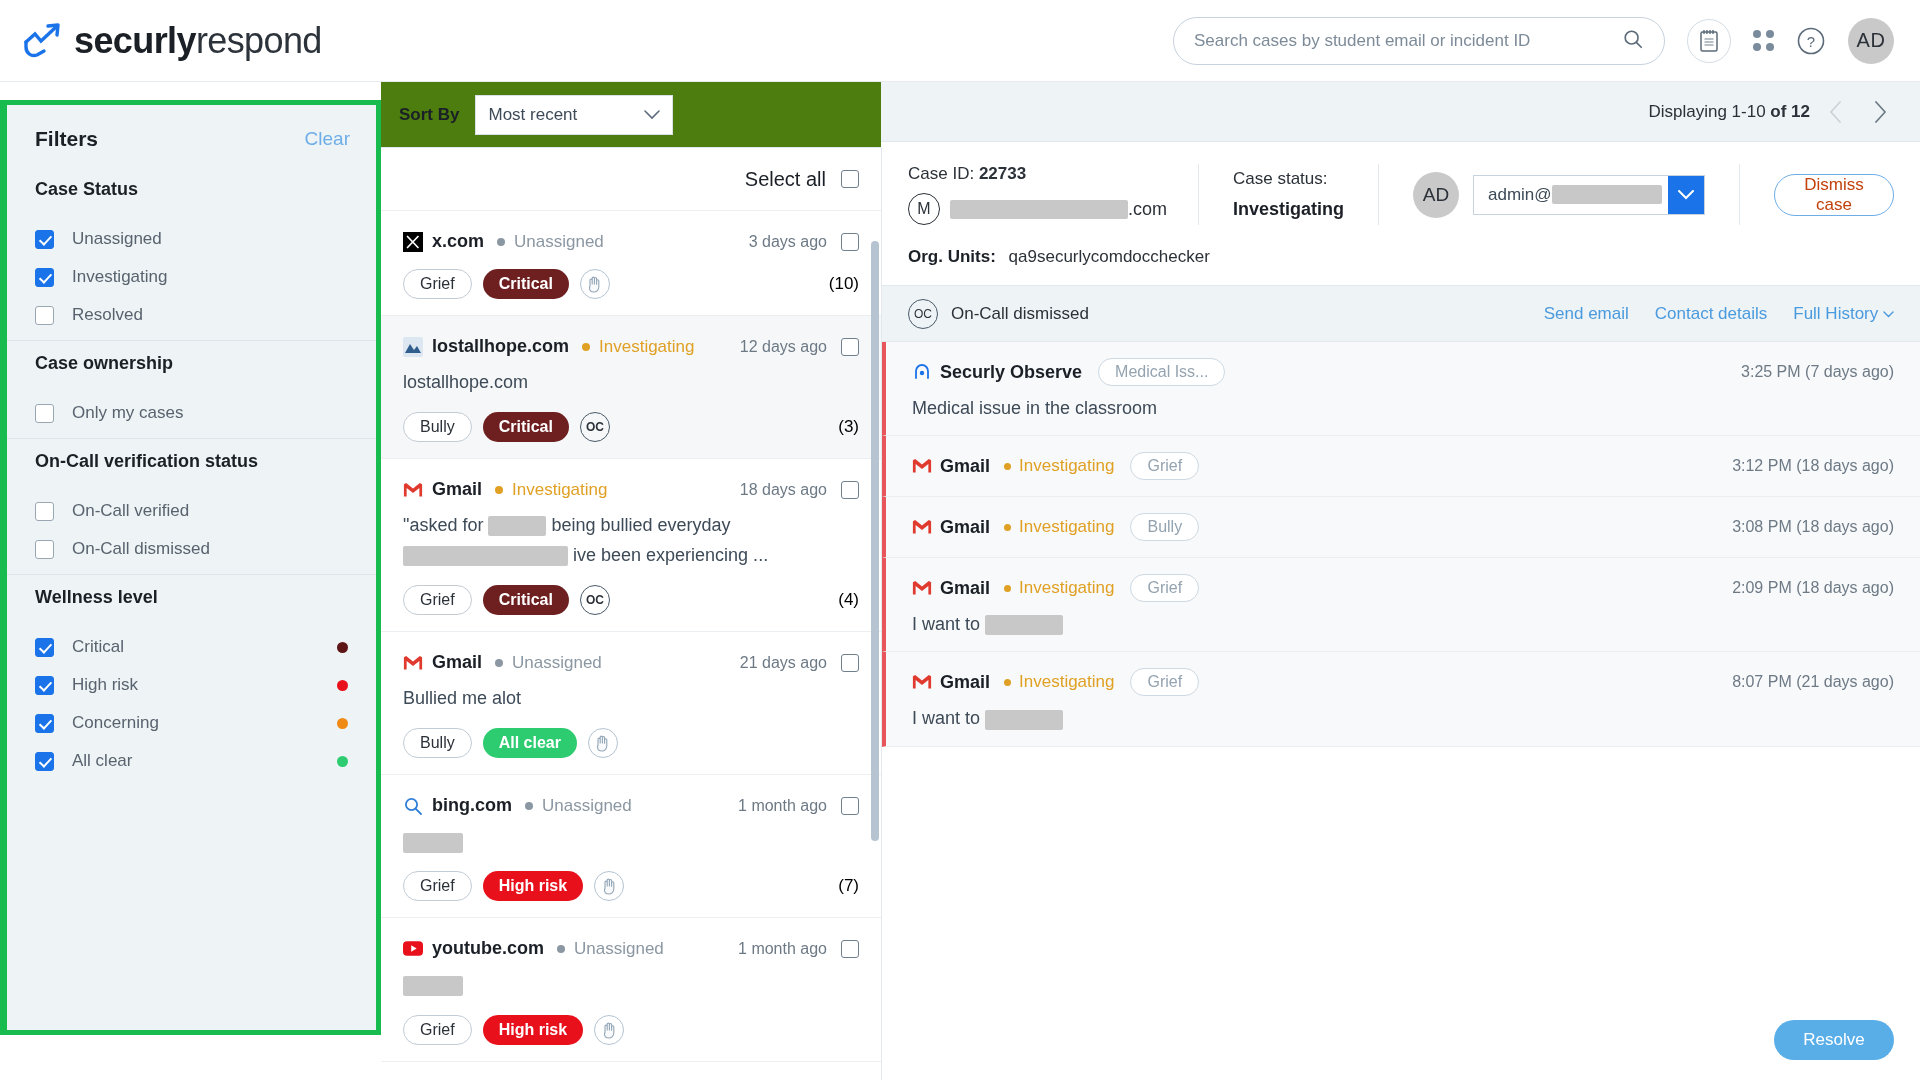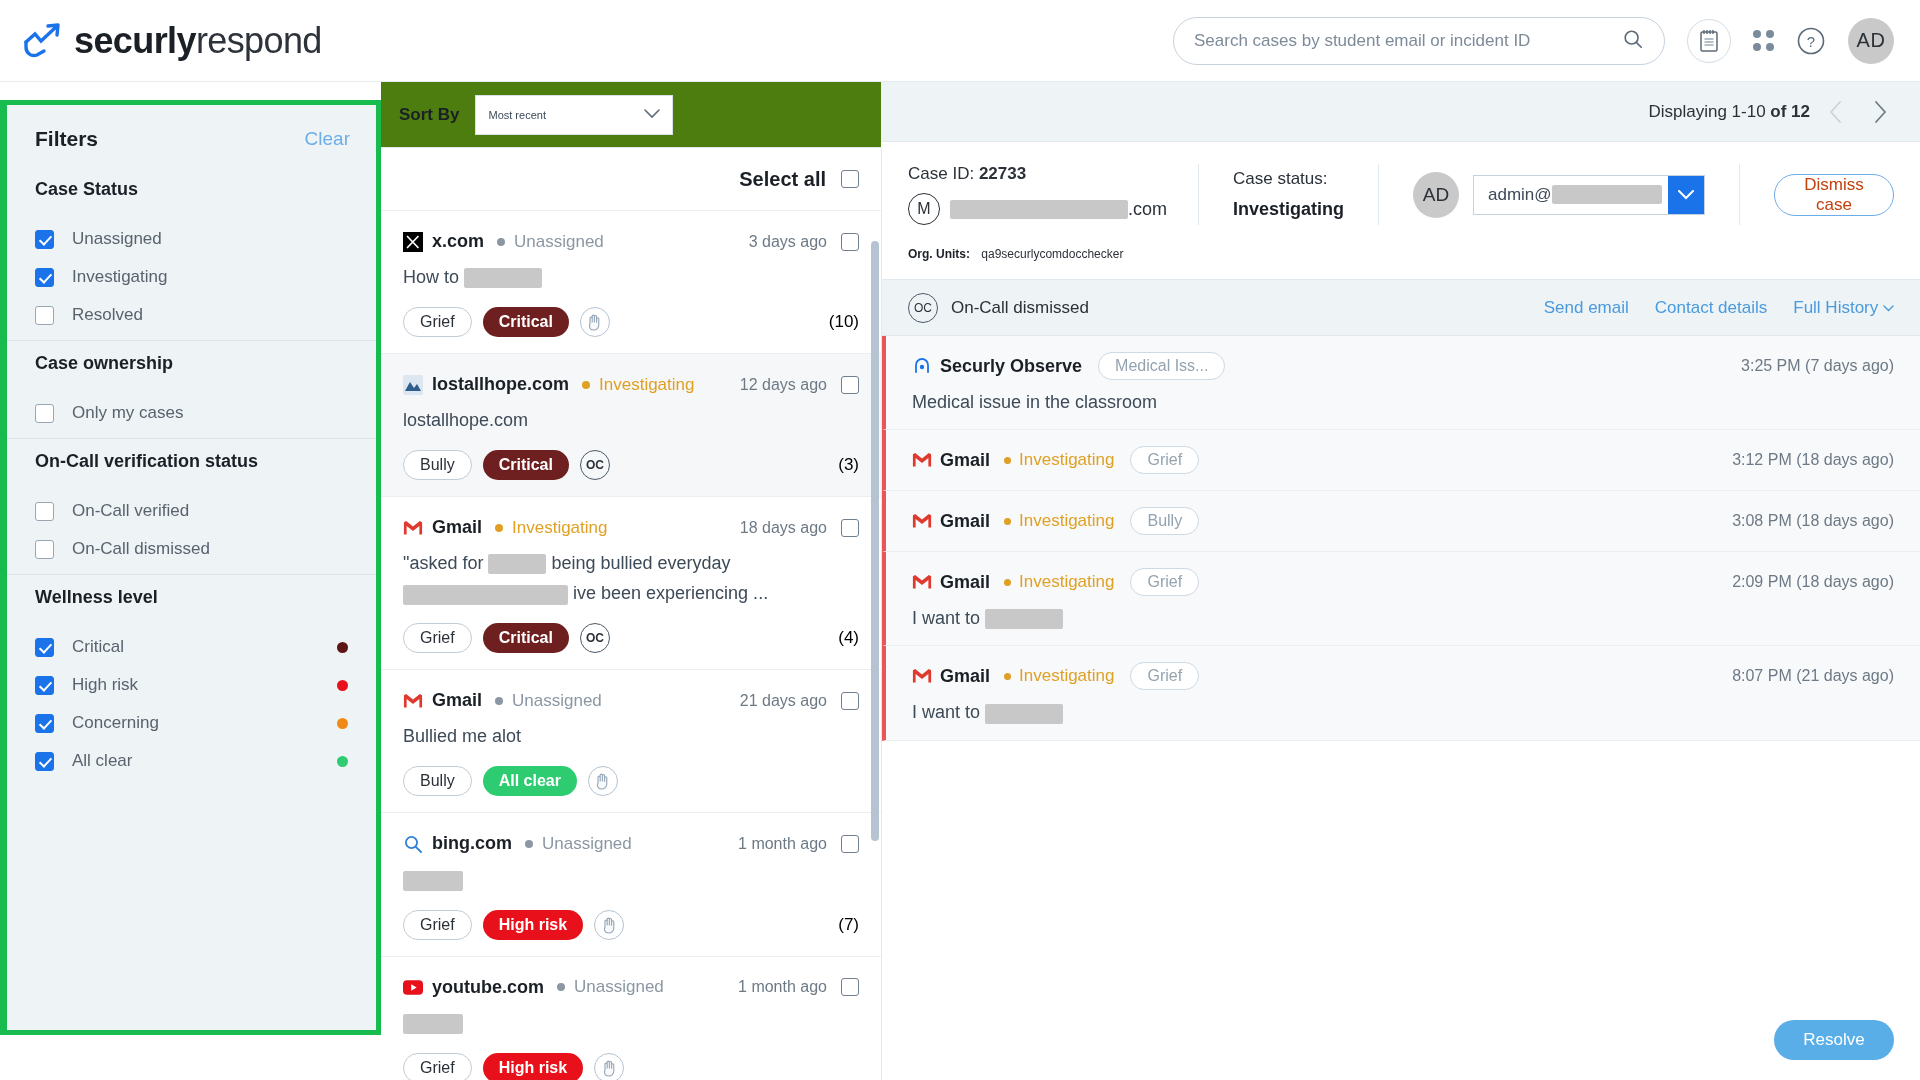--- a/index.html
+++ b/index.html
@@ -85,27 +85,27 @@
   .listcol { width: 500px; min-width: 500px; display: flex; flex-direction: column; background:#fff; }
   .sortbar {
     height: 66px; min-height: 66px; background: #4d7c0f;
     display: flex; align-items: center; padding-left: 18px;
     border-bottom: 1px solid #e2e9ee;
   }
   .sort-label { font-size: 17px; font-weight: 700; color: #1b2027; margin-right: 16px; }
   .sort-select {
     width: 198px; height: 40px; background: #fff; border: 1px solid #d9e1e7;
     display: flex; align-items: center; padding: 0 12px;
-    font-size: 11px; color: #3d4a57;
+    font-size: 17px; color: #3d4a57;
   }
   .sort-select .chev { margin-left: auto; }
   .selectall-bar {
     height: 63px; min-height: 63px; display: flex; align-items: center;
     justify-content: flex-end; padding-right: 22px; gap: 15px;
-    background: #fff; border-bottom: 1px solid #eceff2; font-weight: bold;
+    background: #fff; border-bottom: 1px solid #eceff2;
   }
   .selectall-lbl { font-size: 20px; color: #1b2027; }
   .cbox-plain {
     width: 18px; height: 18px; min-width: 18px; border-radius: 3px;
     border: 1.6px solid #71808e; background: #fff;
   }
   .cases { flex: 1; overflow: hidden; position: relative; }
   .case-card {
     padding: 20px 22px 16px 22px; border-bottom: 1px solid #eceff2;
     background: #fff; cursor: pointer;
@@ -172,21 +172,21 @@
   }
   .assignee-select .drop {
     position: absolute; right: 0; top: 0; width: 36px; height: 100%;
     background: #1a73e8; display: flex; align-items: center; justify-content: center;
   }
   .dismiss-btn {
     height: 42px; border: 1px solid #6eaee8; border-radius: 21px; color: #c2410c;
     font-size: 17px; display: inline-flex; align-items: center; padding: 0 22px; background: #fff;
     cursor: pointer;
   }
-  .orgline { padding: 22px 26px 18px 26px; border-bottom: 1px solid #e2e9ee; font-size: 12px; }
+  .orgline { padding: 22px 26px 18px 26px; border-bottom: 1px solid #e2e9ee; font-size: 17px; }
   .orgline b { font-weight: 700; color: #1b2027; }
   .orgline span { color: #2b3138; margin-left: 8px; }
   .oncall-bar {
     background: #eef3f6; height: 56px; display: flex; align-items: center;
     padding: 0 26px; border-bottom: 1px solid #e2e9ee;
   }
   .oc-ring {
     width: 30px; height: 30px; border-radius: 50%; border: 1.4px solid #4b5a68;
     display: flex; align-items: center; justify-content: center; font-size: 12px; color:#2b3138;
     margin-right: 13px;
@@ -399,21 +399,20 @@
                         <rect width="20" height="20" fill="#000"></rect>
                         <path d="M4.5 4.5 L15 15.5 M15 4.5 L4.5 15.5" stroke="#fff" stroke-width="1.7" stroke-linecap="round"></path>
                       </svg>
                     </span>
                     <span class="src-name">x.com</span>
                     <span class="stat-dot" style="background:#8b97a2"></span>
                     <span class="stat-txt" style="color:#8b97a2">Unassigned</span>
                     <span class="case-age">3 days ago</span>
                     <span class="cbox-plain case-cb"></span>
                   </div>
-                  <div class="case-snippet"><span>How to </span><span class="redact" style="width:78px"></span></div>
                   <div class="case-tags">
                     <span class="tag outline">Grief</span>
                     <span class="tag critical">Critical</span>
                     <span class="hand-badge">
                       <svg width="17" height="18" viewBox="0 0 17 18">
                         <path d="M4 11 L4 5.2 a1.1 1.1 0 0 1 2.2 0 L6.2 9 L6.2 3.2 a1.1 1.1 0 0 1 2.2 0 L8.4 9 L8.4 3.6 a1.1 1.1 0 0 1 2.2 0 L10.6 9.2 L10.6 5.8 a1.1 1.1 0 0 1 2.2 0 L12.8 12 a5 5 0 0 1 -5 5 a4.4 4.4 0 0 1 -4.4 -4 Z" fill="#f7f9fb" stroke="#93a5b6" stroke-width="1.1" stroke-linejoin="round"></path>
                       </svg>
                     </span>
                     <span class="case-count">(10)</span>
                   </div>

